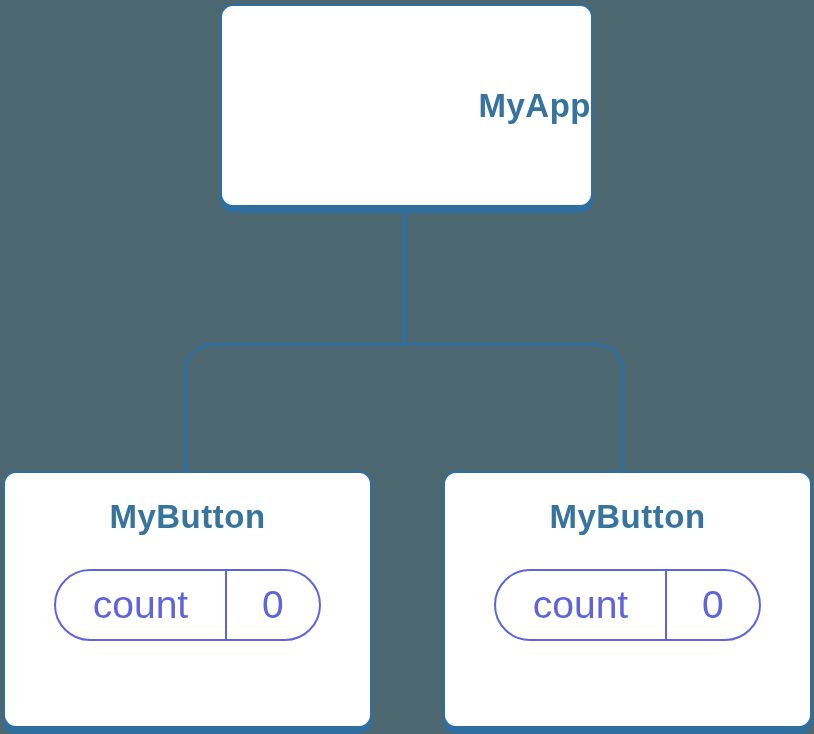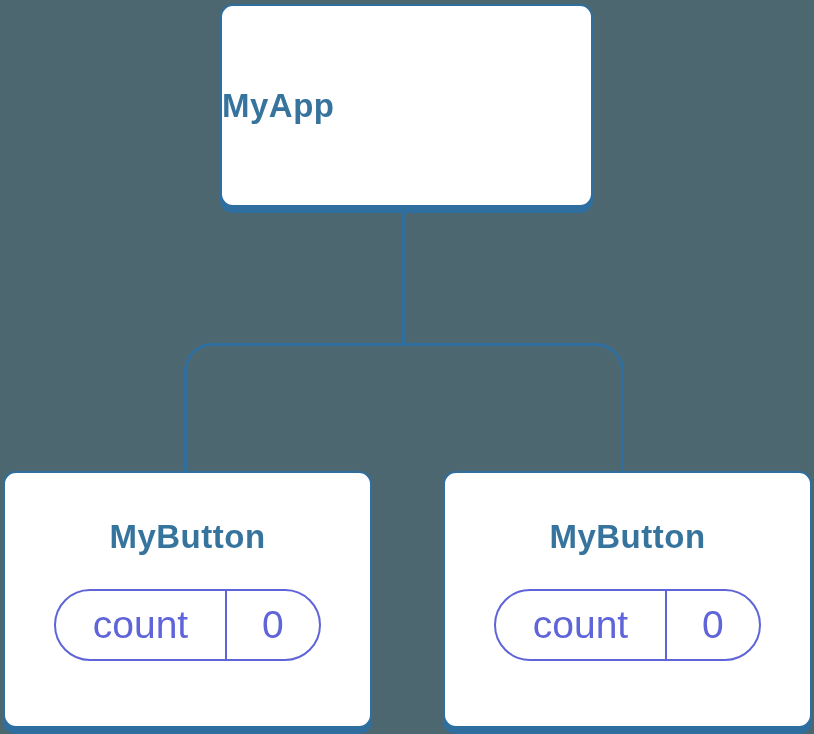--- a/index.html
+++ b/index.html
@@ -37,21 +37,21 @@
     letter-spacing: 0.5px;
   }
 
   .node-root {
     left: 220px;
     top: 4px;
     width: 373px;
     height: 203px;
     display: flex;
     align-items: center;
-    justify-content: flex-start;
+    justify-content: flex-end;
   }
 
   
   .stem {
     position: absolute;
     left: 402px;
     top: 210px;
     width: 4px;
     height: 135px;
     background: var(--node-stroke);
@@ -68,21 +68,21 @@
   }
 
   
   .node-child {
     top: 471px;
     width: 369px;
     height: 257px;
     display: flex;
     flex-direction: column;
     align-items: center;
-    padding-top: 44px;
+    padding-top: 24px;
     gap: 32px;
   }
   .child-left  { left: 3px; }
   .child-right { left: 443px; }
 
   .node-child .node-title { line-height: 40px; }
 
   
   .pill {
     width: 267px;

